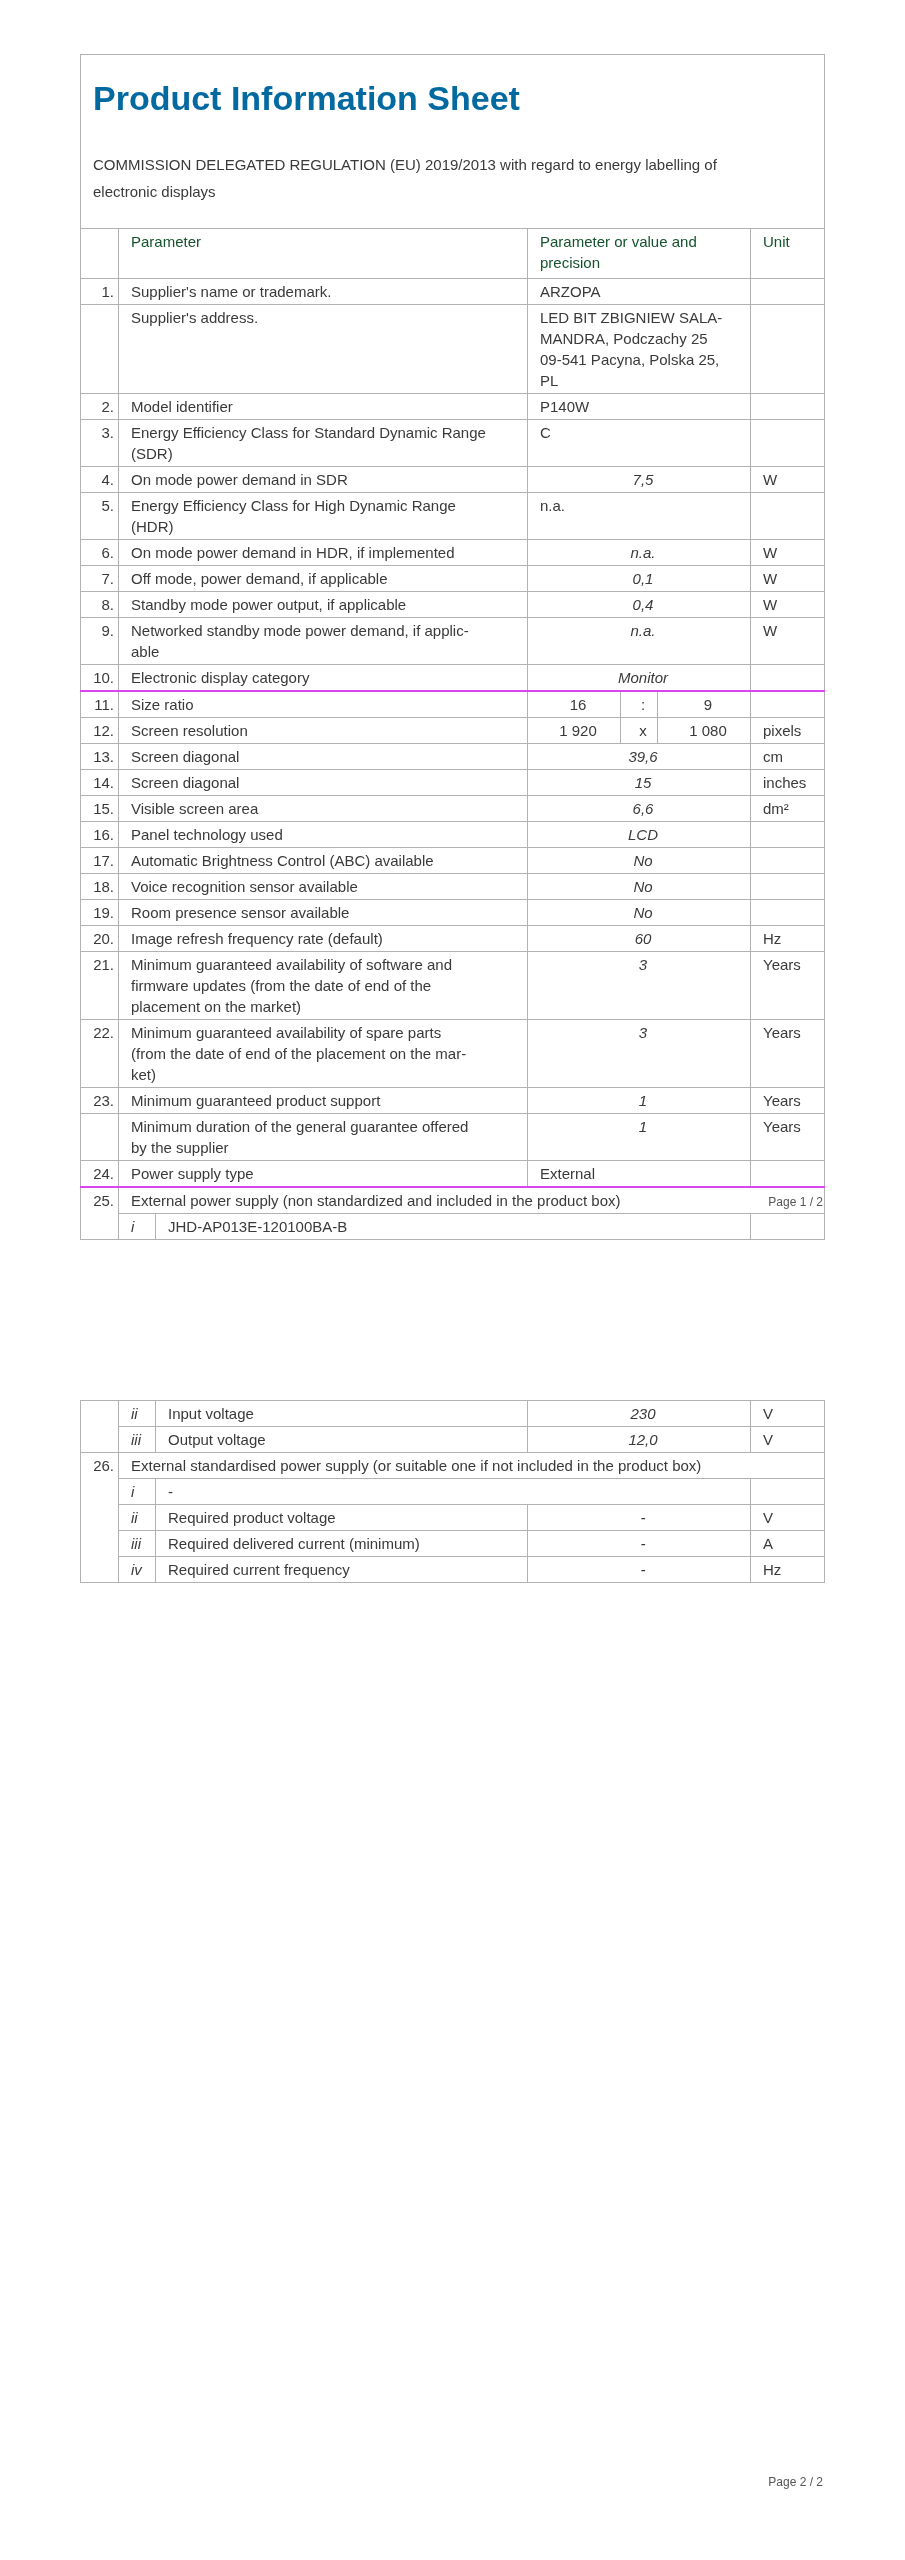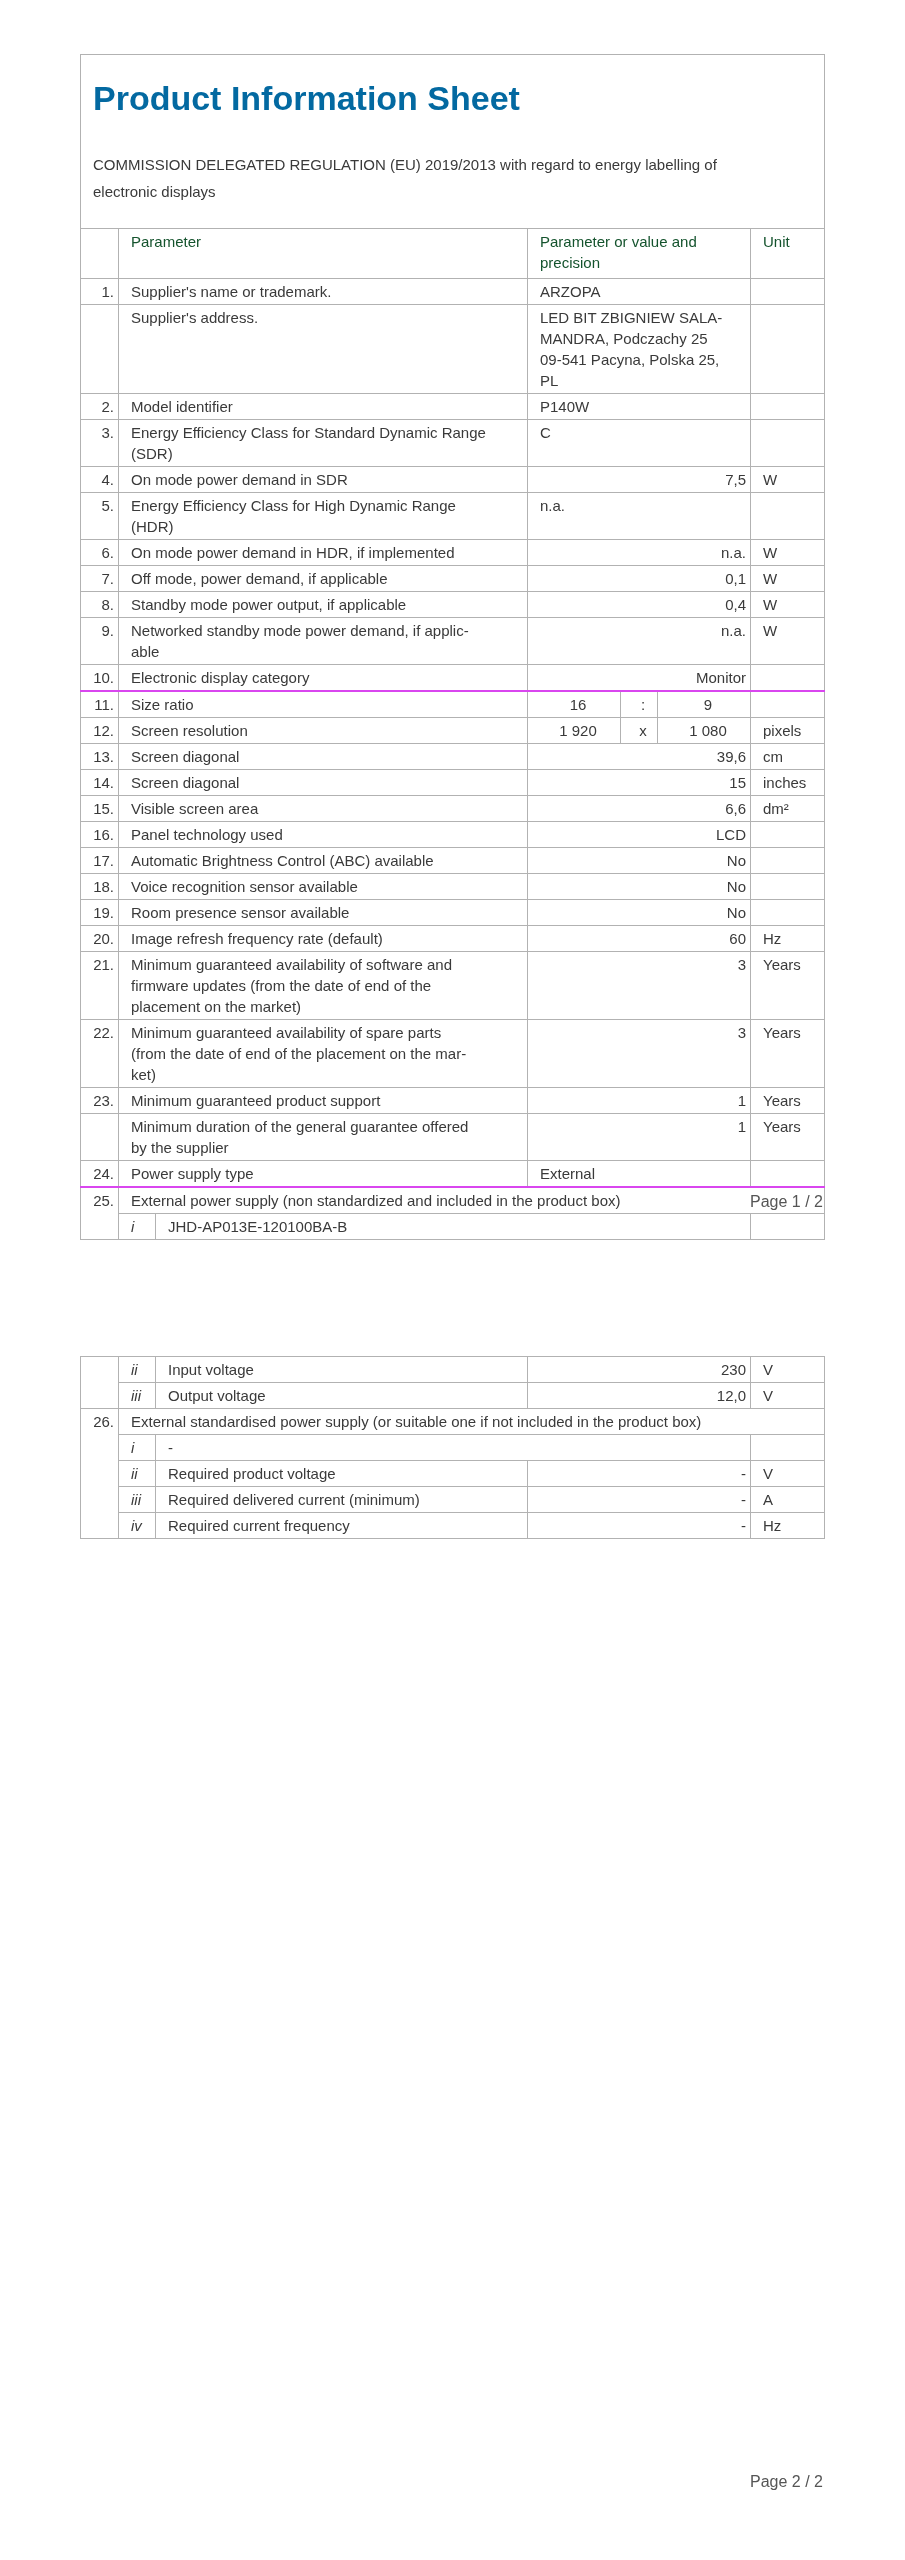--- a/index.html
+++ b/index.html
@@ -3,34 +3,34 @@
 <meta charset="utf-8">
 <style>
   html, body { margin: 0; padding: 0; background: #ffffff; }
   body { width: 905px; height: 2560px; position: relative; overflow: hidden;
          font-family: "Liberation Sans", "DejaVu Sans", sans-serif; color: #3a3a3a; }
   table.sheet { position: absolute; left: 80px; width: 744px; border-collapse: collapse;
                 table-layout: fixed; font-size: 15px; line-height: 21px; }
   table.sheet td { border: 1px solid #b2b2b2; padding: 2px 4px 2px 12px; vertical-align: top;
                    white-space: pre-line; }
   #page1 { top: 54px; }
-  #page2 { top: 1356px; }
+  #page2 { top: 1400px; }
   td.title-cell { padding: 4px 8px 9px 12px; }
   .doc-title { font-size: 34px; line-height: 40px; font-weight: bold; color: #0369a1; }
   .doc-subtitle { margin-top: 12px; font-size: 15px; line-height: 27px; color: #3a3a3a; white-space: pre-line; }
   tr.head td { font-weight: normal; color: #14532d; padding-bottom: 5px; }
   td.no { text-align: right; padding: 2px 12px 2px 2px; }
   td.v { padding: 2px 6px 2px 10px; }
-  td.r { text-align: right; }
+  td.r { text-align: center; font-style: italic; }
   td.c { text-align: center; padding: 2px 4px; }
   td.u { padding-left: 12px; }
   td.sub { font-style: italic; padding-left: 12px; }
   td.st { padding-left: 10px; }
   tr.thick td { border-top: 2px solid #d946ef; }
-  .footer { position: absolute; right: 82px; font-size: 16px; line-height: 14px; color: #555555; }
+  .footer { position: absolute; right: 82px; font-size: 12px; line-height: 14px; color: #555555; }
   #footer1 { top: 1195px; }
   #footer2 { top: 2475px; }
 </style>
 </head>
 <body>
 
 <table class="sheet" id="page1">
   <colgroup>
     <col style="width:38px">
       <col style="width:37px">

